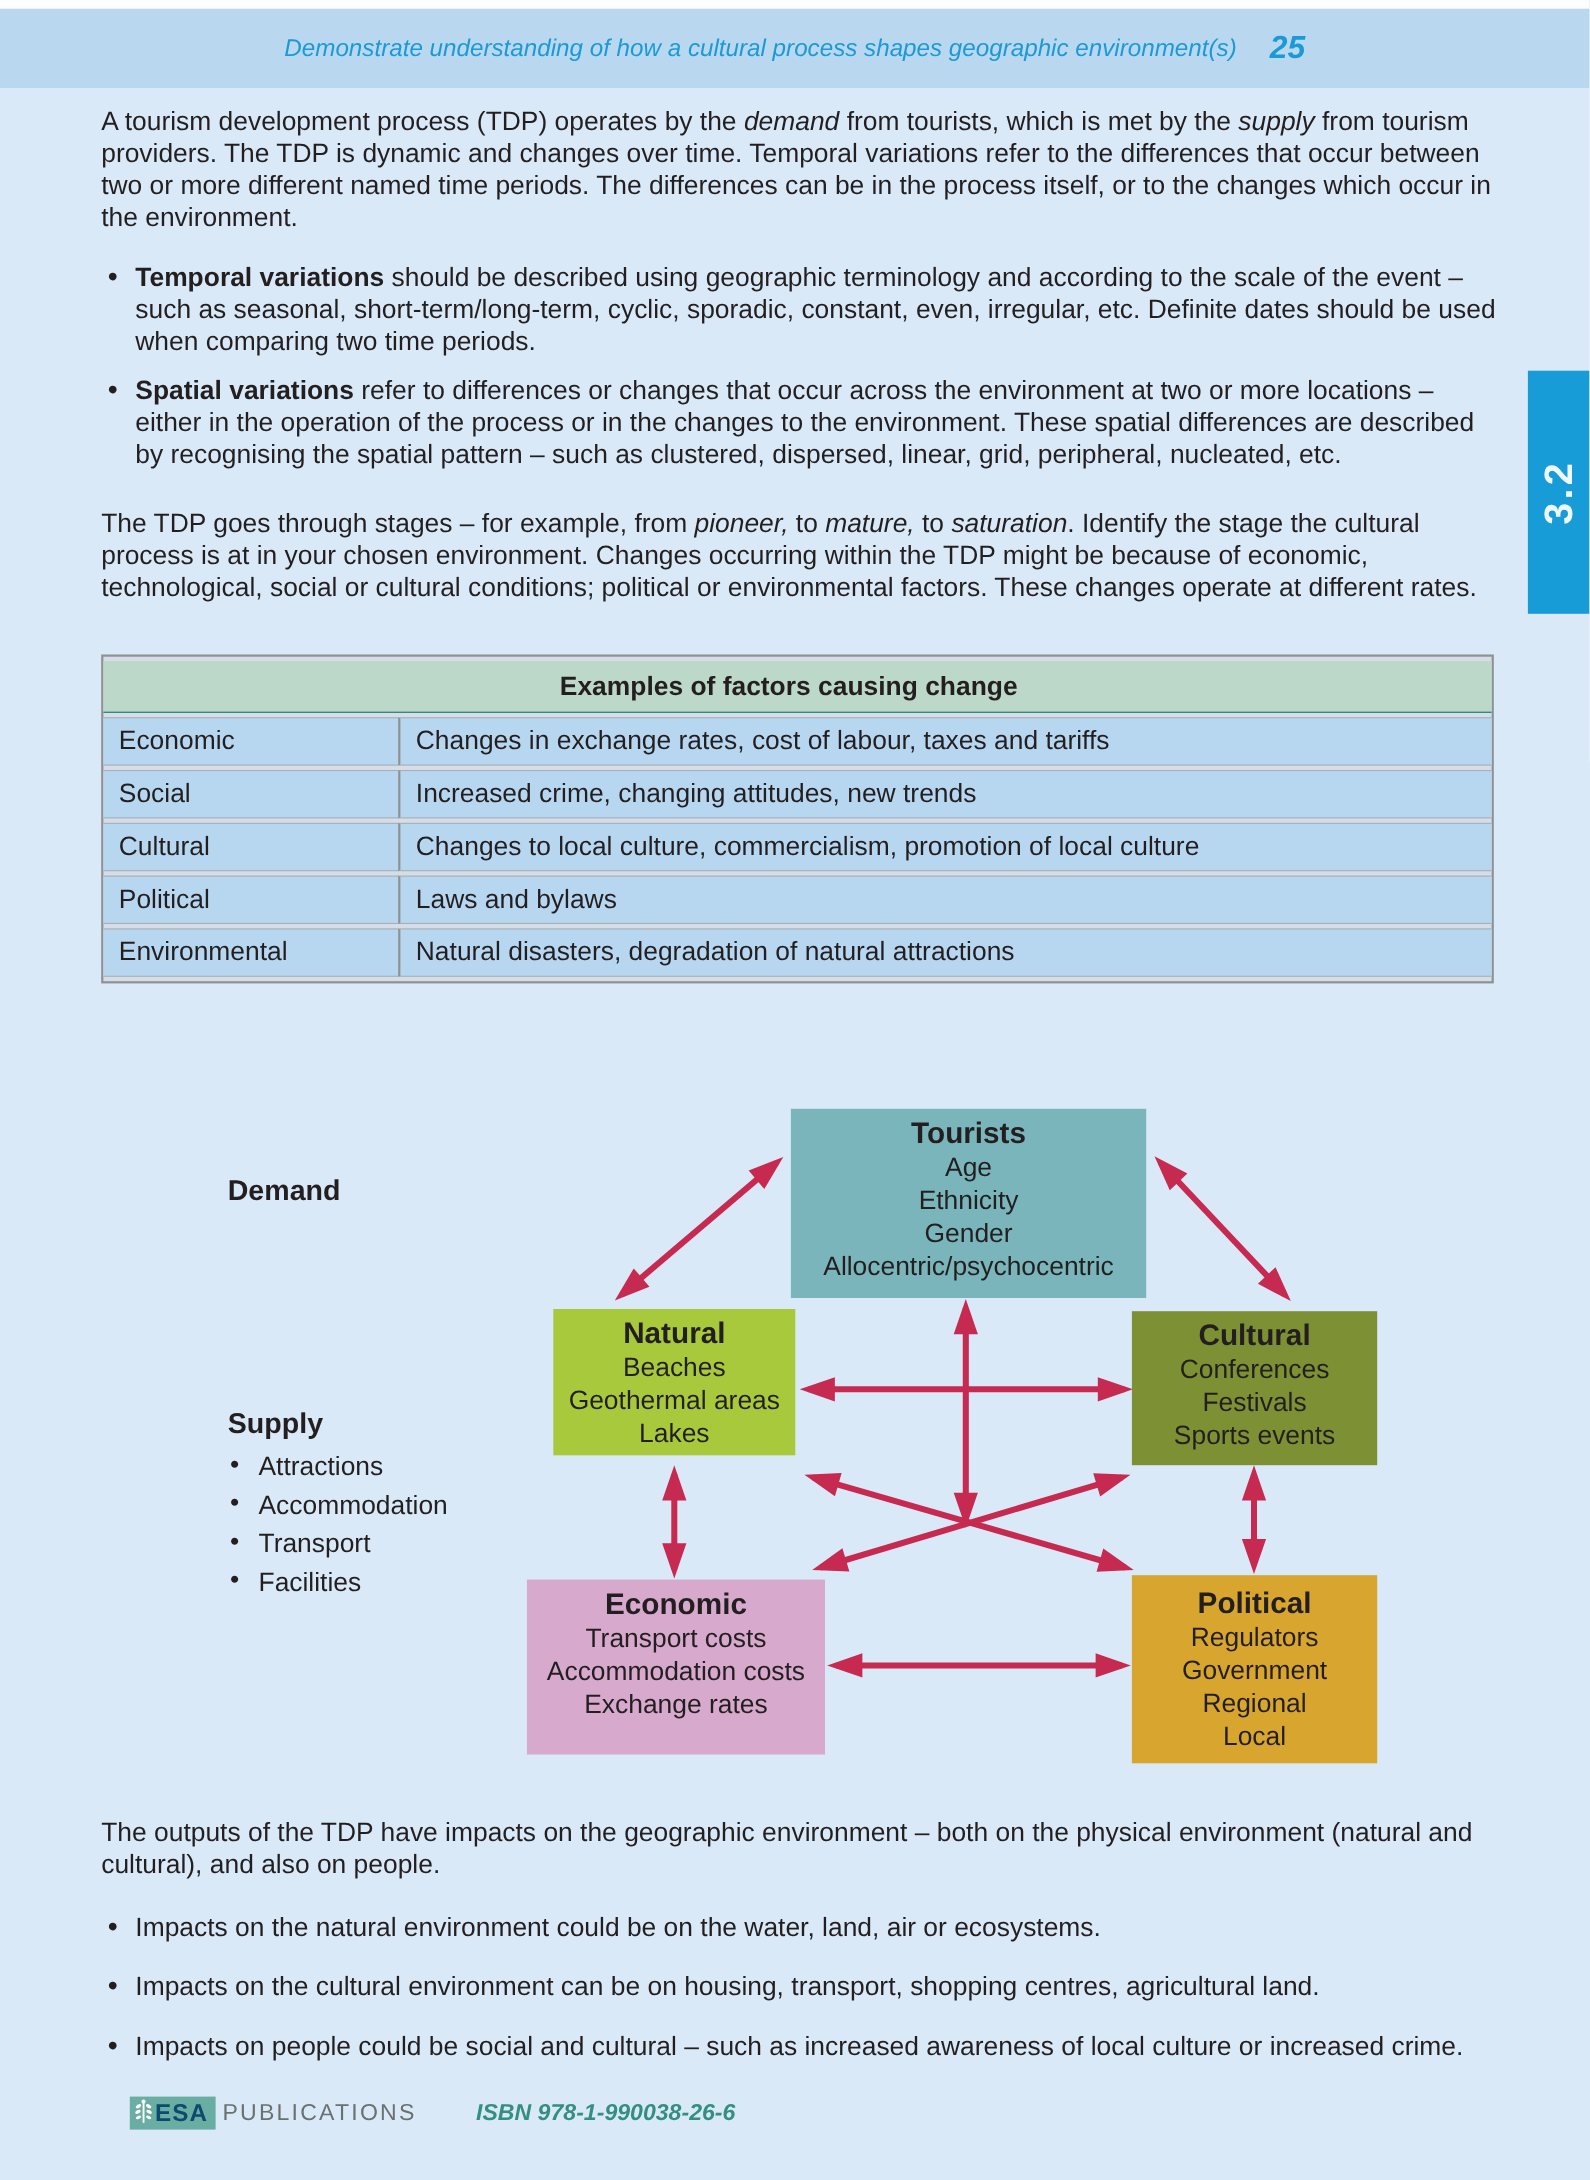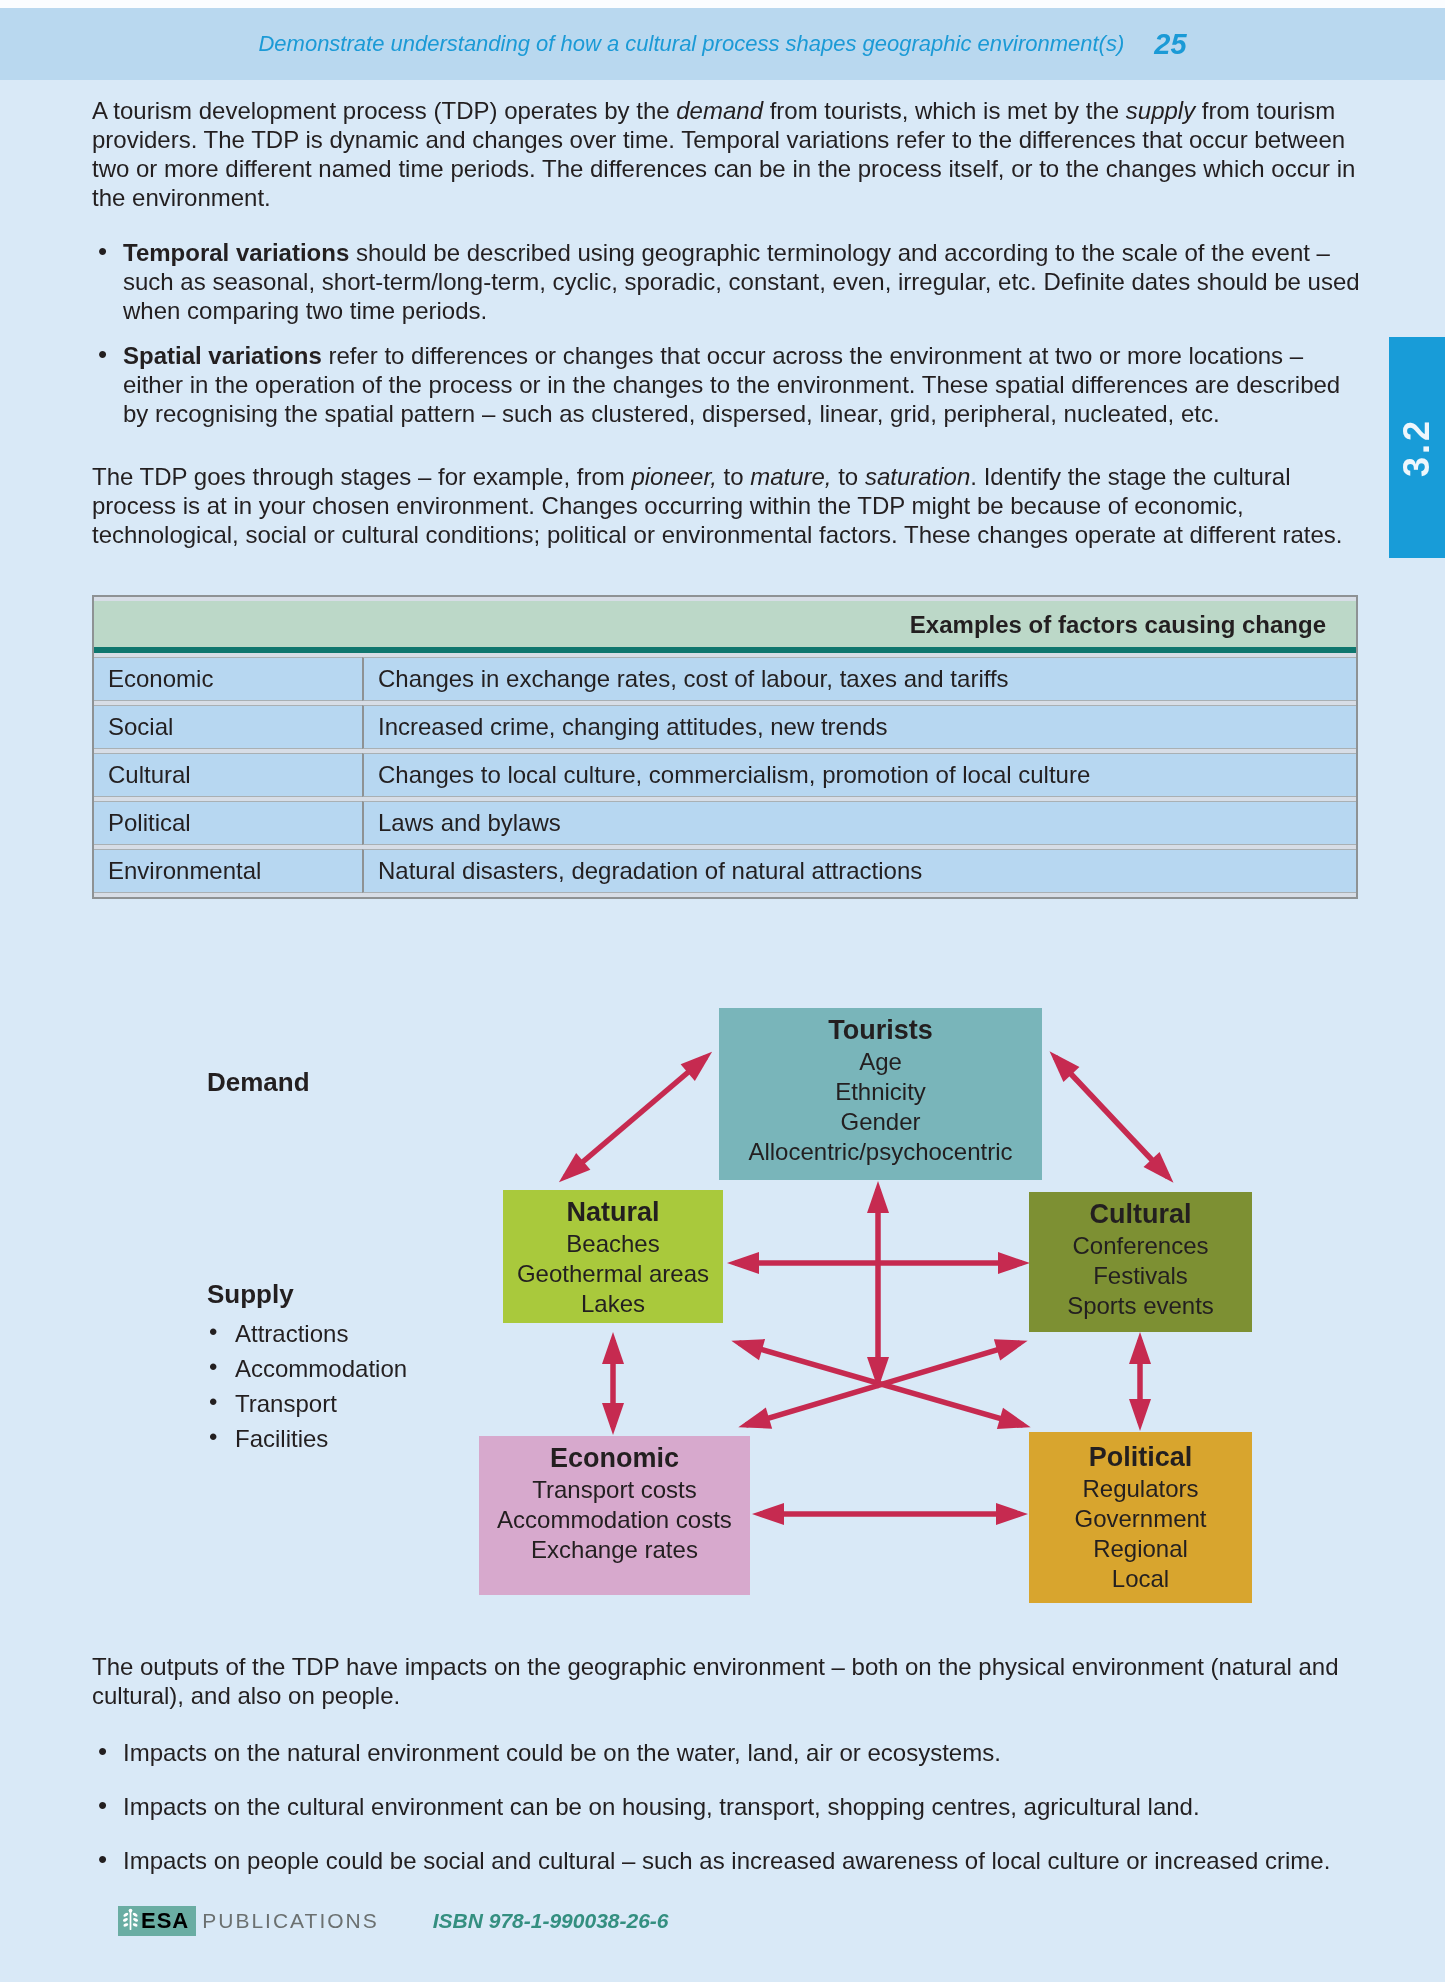--- a/index.html
+++ b/index.html
@@ -21,22 +21,22 @@
   p{margin:0;}
   .it{font-style:italic;}
   .b{font-weight:bold;}
   ul.dots{list-style:none;margin:26px 0 0 0;padding:0;}
   ul.dots li{position:relative;padding-left:31px;margin-bottom:16px;}
   ul.dots li::before{content:"•";position:absolute;left:6px;top:-1px;font-size:26px;}
   .stages{margin-top:34px;}
   
   table.factors{margin-top:46px;width:1266px;border-collapse:separate;border-spacing:0 4px;
                 background:#d7dde6;border:2px solid #8e9294;}
-  table.factors th{background:#bcd8c8;text-align:right;font-size:24px;font-weight:bold;
-                   padding:9px 30px 8px 14px;border-bottom:6px solid #0f766e;}
+  table.factors th{background:#bcd8c8;text-align:center;font-size:24px;font-weight:bold;
+                   padding:9px 30px 8px 14px;border-bottom:1px solid #0f766e;}
   table.factors td{background:#b7d7f1;font-size:24px;font-weight:normal;padding:6px 14px 7px 14px;
                    border-top:1px solid #a9b0b4;border-bottom:1px solid #a9b0b4;}
   table.factors td.c1{width:240px;}
   table.factors td.c2{border-left:2px solid #8e9294;}
   
   .diagram{position:absolute;top:995px;left:0;width:1445px;height:625px;}
   .arrows{position:absolute;top:0;left:0;}
   .arrows line{stroke:#c62a50;stroke-width:5.5px;}
   .dbox{position:absolute;text-align:center;padding-top:6px;box-sizing:border-box;}
   .dtitle{font-weight:bold;font-size:27px;line-height:33px;}
@@ -52,21 +52,21 @@
   .supply-block ul{list-style:none;margin:0;padding:0;font-size:24px;}
   .supply-block li{position:relative;padding-left:28px;margin-bottom:7px;}
   .supply-block li::before{content:"•";position:absolute;left:2px;top:-2px;font-size:24px;}
   
   .text-bottom{position:absolute;top:1652px;left:92px;width:1268px;font-size:24px;line-height:29px;}
   .text-bottom ul.dots{margin-top:28px;}
   .text-bottom ul.dots li{margin-bottom:25px;}
   
   .footer{position:absolute;top:1906px;left:118px;right:92px;display:flex;align-items:center;}
   .logo{background:#6aada3;height:30px;display:flex;align-items:center;padding:0 7px 0 4px;}
-  .logo .esa{color:#000000;font-weight:bold;font-size:22px;letter-spacing:1px;margin-left:2px;}
+  .logo .esa{color:#0c4a6e;font-weight:bold;font-size:22px;letter-spacing:1px;margin-left:2px;}
   .pub{color:#6b7070;font-size:21px;letter-spacing:2px;margin-left:6px;}
   .isbn{color:#348f80;font-style:italic;font-weight:bold;font-size:21px;margin-left:54px;}
   .copyright{color:#72777a;font-style:italic;font-size:20px;margin-left:40px;}
 </style>
 </head>
 <body>
 
 <div class="page">
   <div class="top-strip"></div>
 

